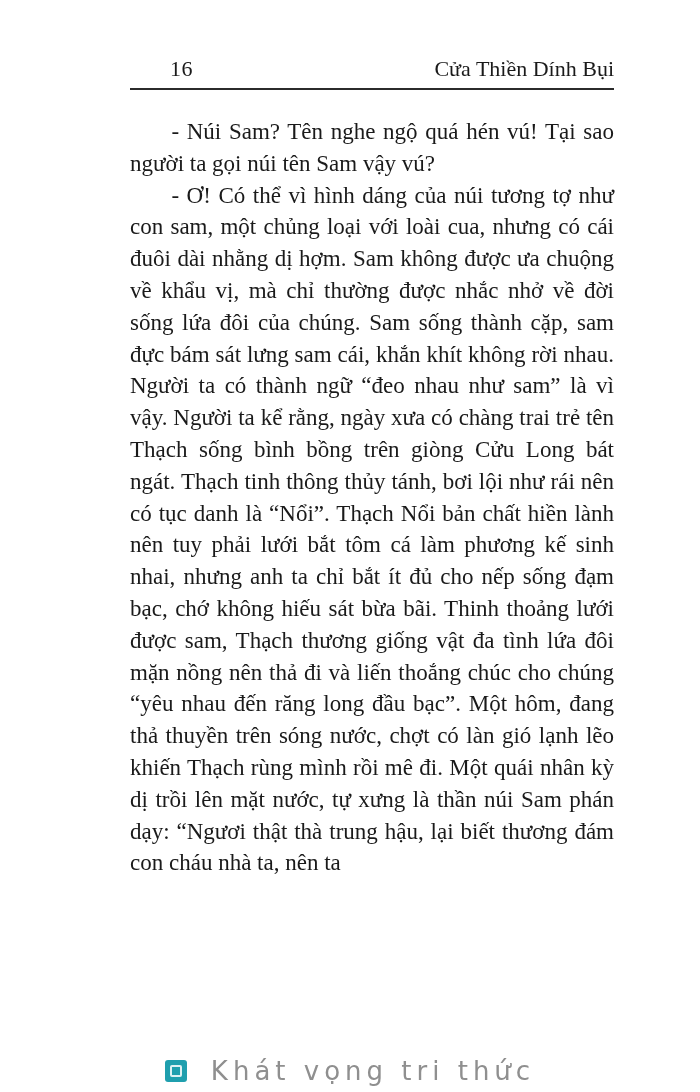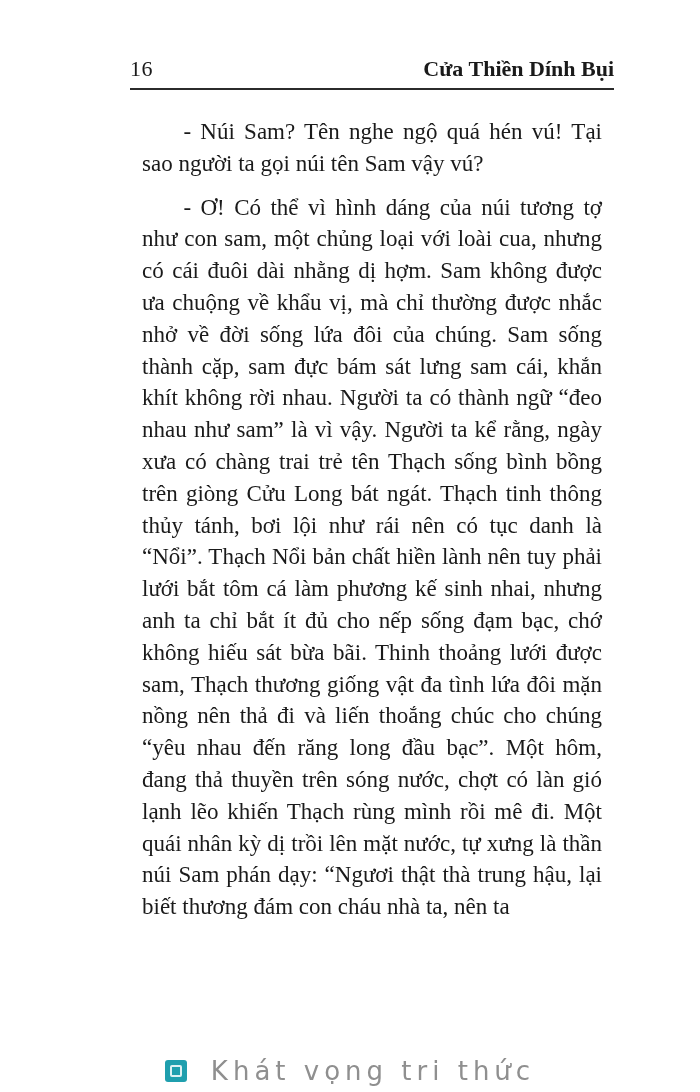--- a/index.html
+++ b/index.html
@@ -24,39 +24,40 @@
   }
   .page-header {
     display: flex;
     justify-content: space-between;
     align-items: baseline;
     font-size: 22px;
   }
   .page-number {
     font-weight: normal;
     letter-spacing: 0.5px;
+    margin-left: 40px;
   }
   .book-title {
-    font-weight: bold;
+    font-weight: normal;
     margin-left: 8px;
   }
   .header-rule {
     margin-top: 6px;
     height: 0;
     border-bottom: 2px solid #2b2b2b;
   }
   .page-body {
     margin-top: 26px;
     font-size: 23px;
     line-height: 31.8px;
     text-align: justify;
     text-justify: inter-word;
   }
   .para {
-    margin: 12px;
+    margin: 0;
     text-indent: 1.8em;
   }
   .watermark {
     position: absolute;
     left: 0;
     right: 0;
     bottom: 6px;
     text-align: center;
     pointer-events: none;
   }

